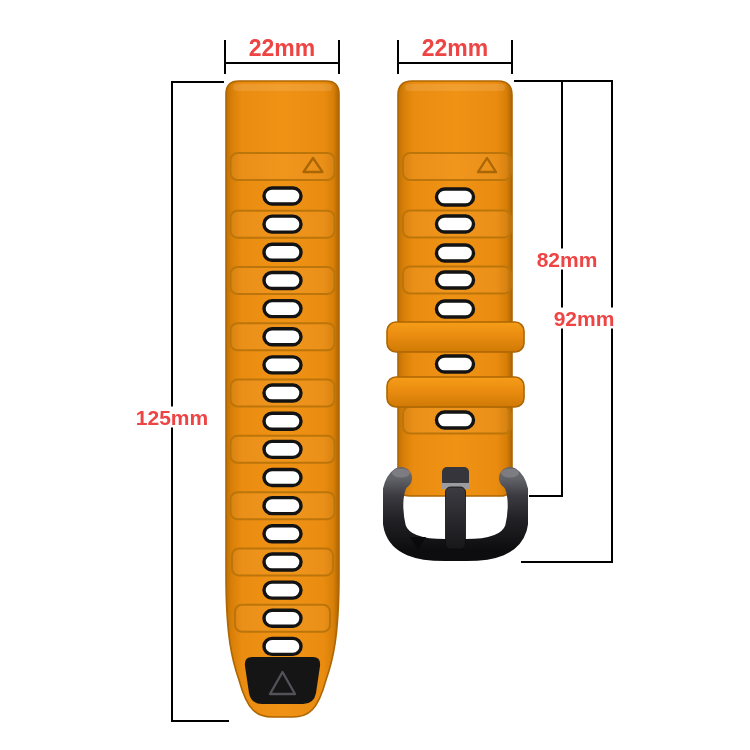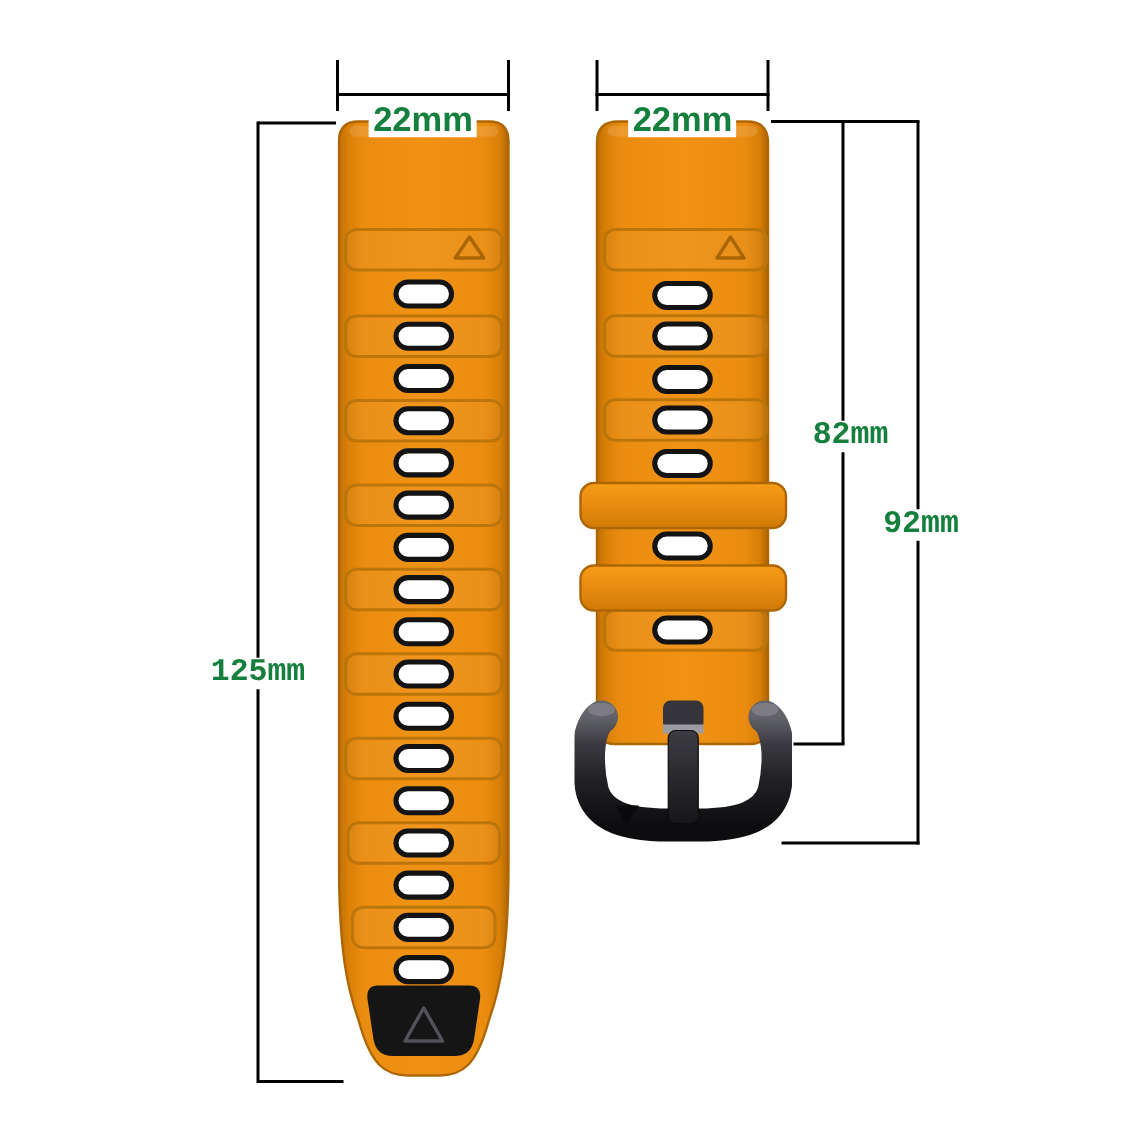--- a/index.html
+++ b/index.html
@@ -3,25 +3,25 @@
 <meta charset="utf-8">
 <style>
   html,body { margin:0; padding:0; background:#fff; }
   .stage {
     position:relative; width:750px; height:750px; background:#ffffff;
     overflow:hidden; font-family:"Liberation Sans", sans-serif;
   }
   .line { position:absolute; background:#000; }
   .dim-label {
     position:absolute; transform:translate(-50%,-50%);
-    font-weight:700; color:#15803d; background:#fff;
-    padding:0 3px; white-space:nowrap; line-height:1;margin-top:32px;
+    font-weight:700; color:#ef4444; background:#fff;
+    padding:0 3px; white-space:nowrap; line-height:1;
   }
   .fs23 { font-size:23px; }
-  .fs21 { font-size:21px;font-family:Liberation Mono, monospace; }
+  .fs21 { font-size:21px; }
   .strap-svg { position:absolute; z-index:1; }
   .dim { z-index:2; }
 </style>
 </head>
 <body>
 
 <div class="stage">
 
   <div class="line dim" style="left:224px; top:40px; width:2px; height:34px;"></div>
   <div class="line dim" style="left:338px; top:40px; width:2px; height:34px;"></div>
@@ -38,21 +38,21 @@
   <div class="line dim" style="left:172px; top:720px; width:57px; height:2px;"></div>
   <span class="dim-label fs21 dim" style="left:172px; top:417px;">125mm</span>
 
   <div class="line dim" style="left:514px; top:80px; width:99px; height:2px;"></div>
   <div class="line dim" style="left:561px; top:81px; width:2px; height:415px;"></div>
   <div class="line dim" style="left:529px; top:495px; width:34px; height:2px;"></div>
   <span class="dim-label fs21 dim" style="left:567px; top:259px;">82mm</span>
 
   <div class="line dim" style="left:611px; top:81px; width:2px; height:482px;"></div>
   <div class="line dim" style="left:521px; top:561px; width:92px; height:2px;"></div>
-  <span class="dim-label fs21 dim" style="left:614px; top:318px;">92mm</span>
+  <span class="dim-label fs21 dim" style="left:584px; top:318px;">92mm</span>
 
   <svg id="strap-left" class="strap-svg" style="left:225px; top:80px;" width="115" height="645" viewBox="0 0 115 645">
       <defs>
         <linearGradient id="gradL" x1="0" y1="0" x2="1" y2="0">
           <stop offset="0" stop-color="#bf7103"></stop>
           <stop offset="0.05" stop-color="#d87f08"></stop>
           <stop offset="0.14" stop-color="#ea8c10"></stop>
           <stop offset="0.5" stop-color="#f09214"></stop>
           <stop offset="0.86" stop-color="#ea8c10"></stop>
           <stop offset="0.95" stop-color="#d87f08"></stop>

